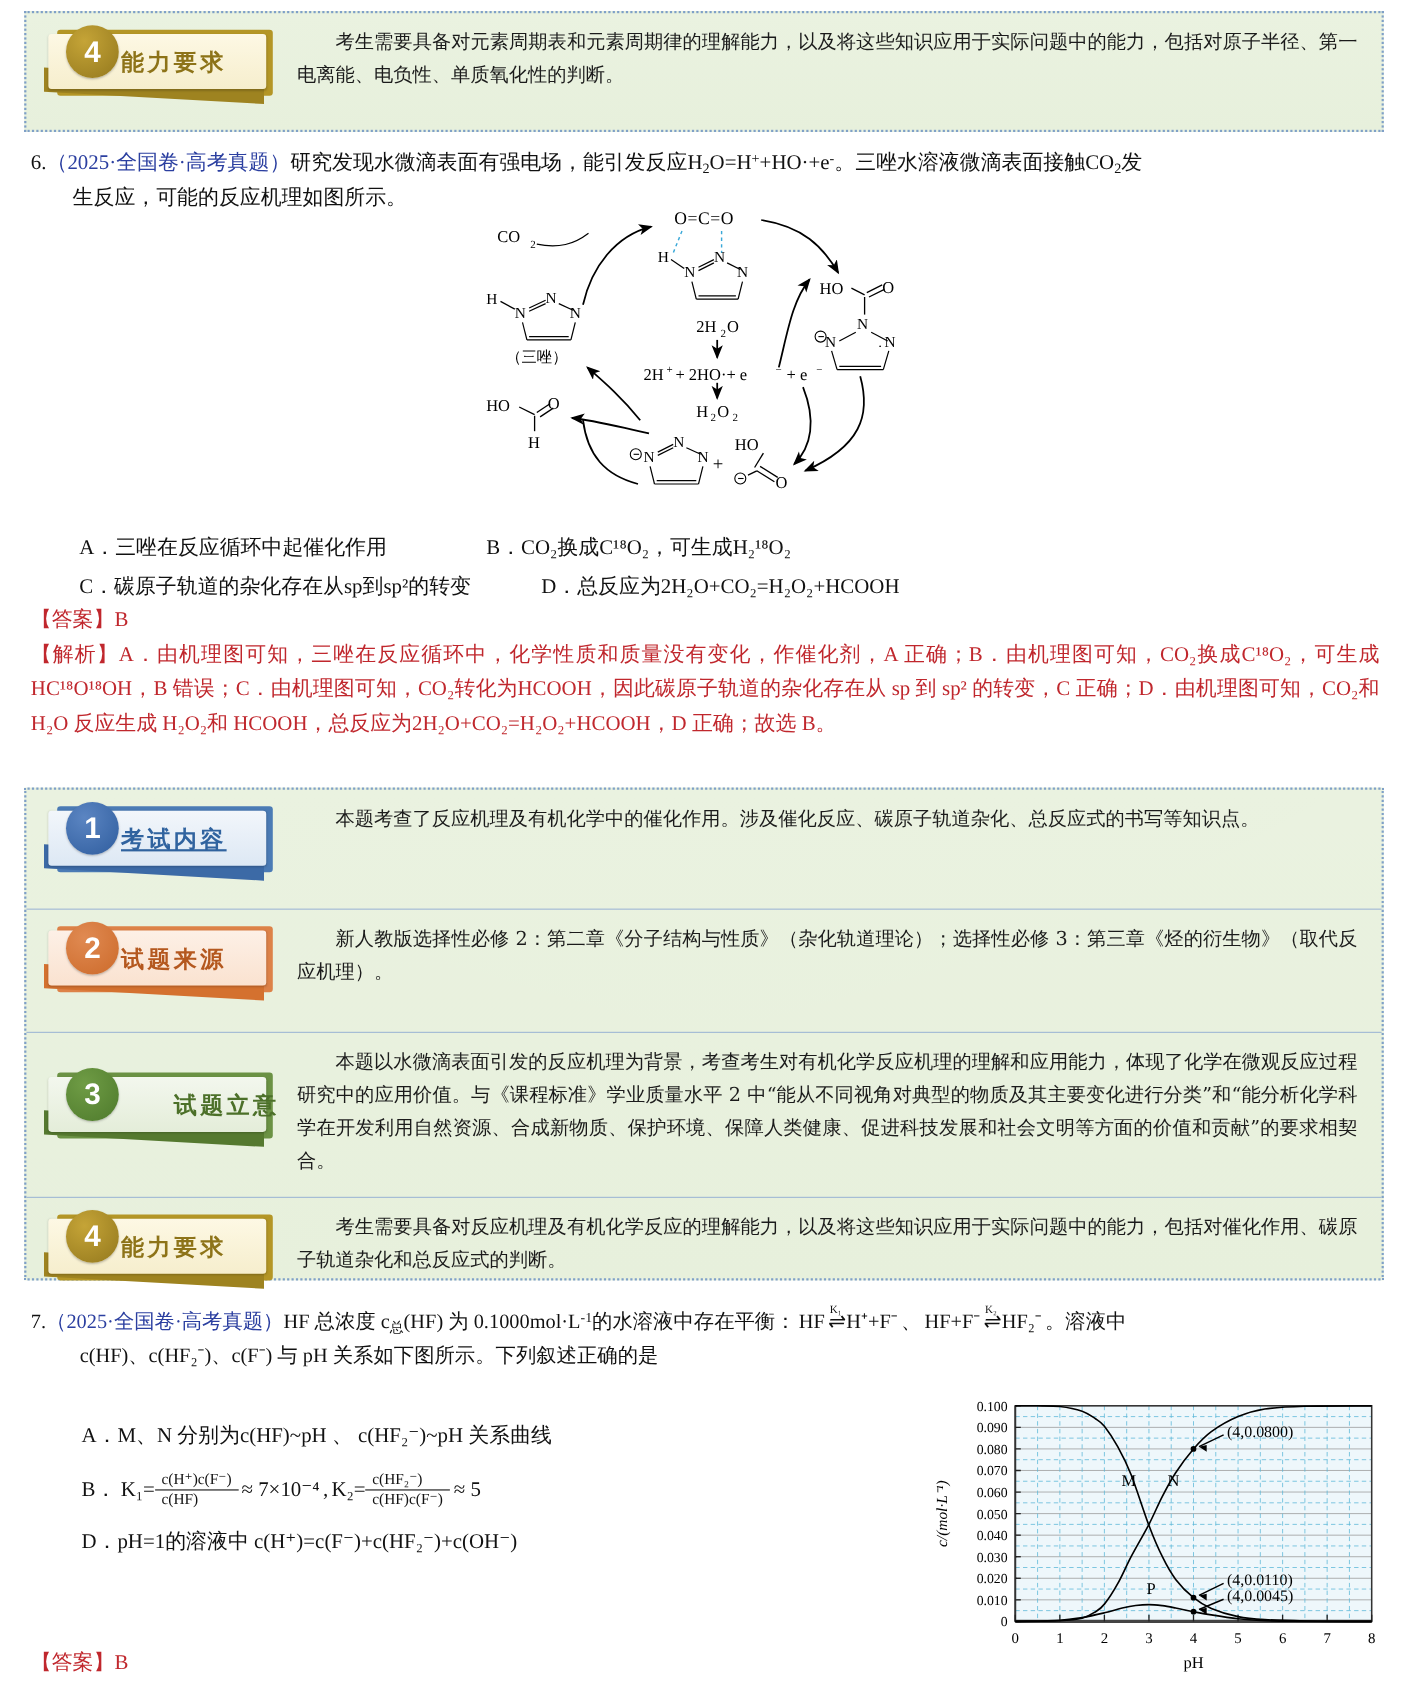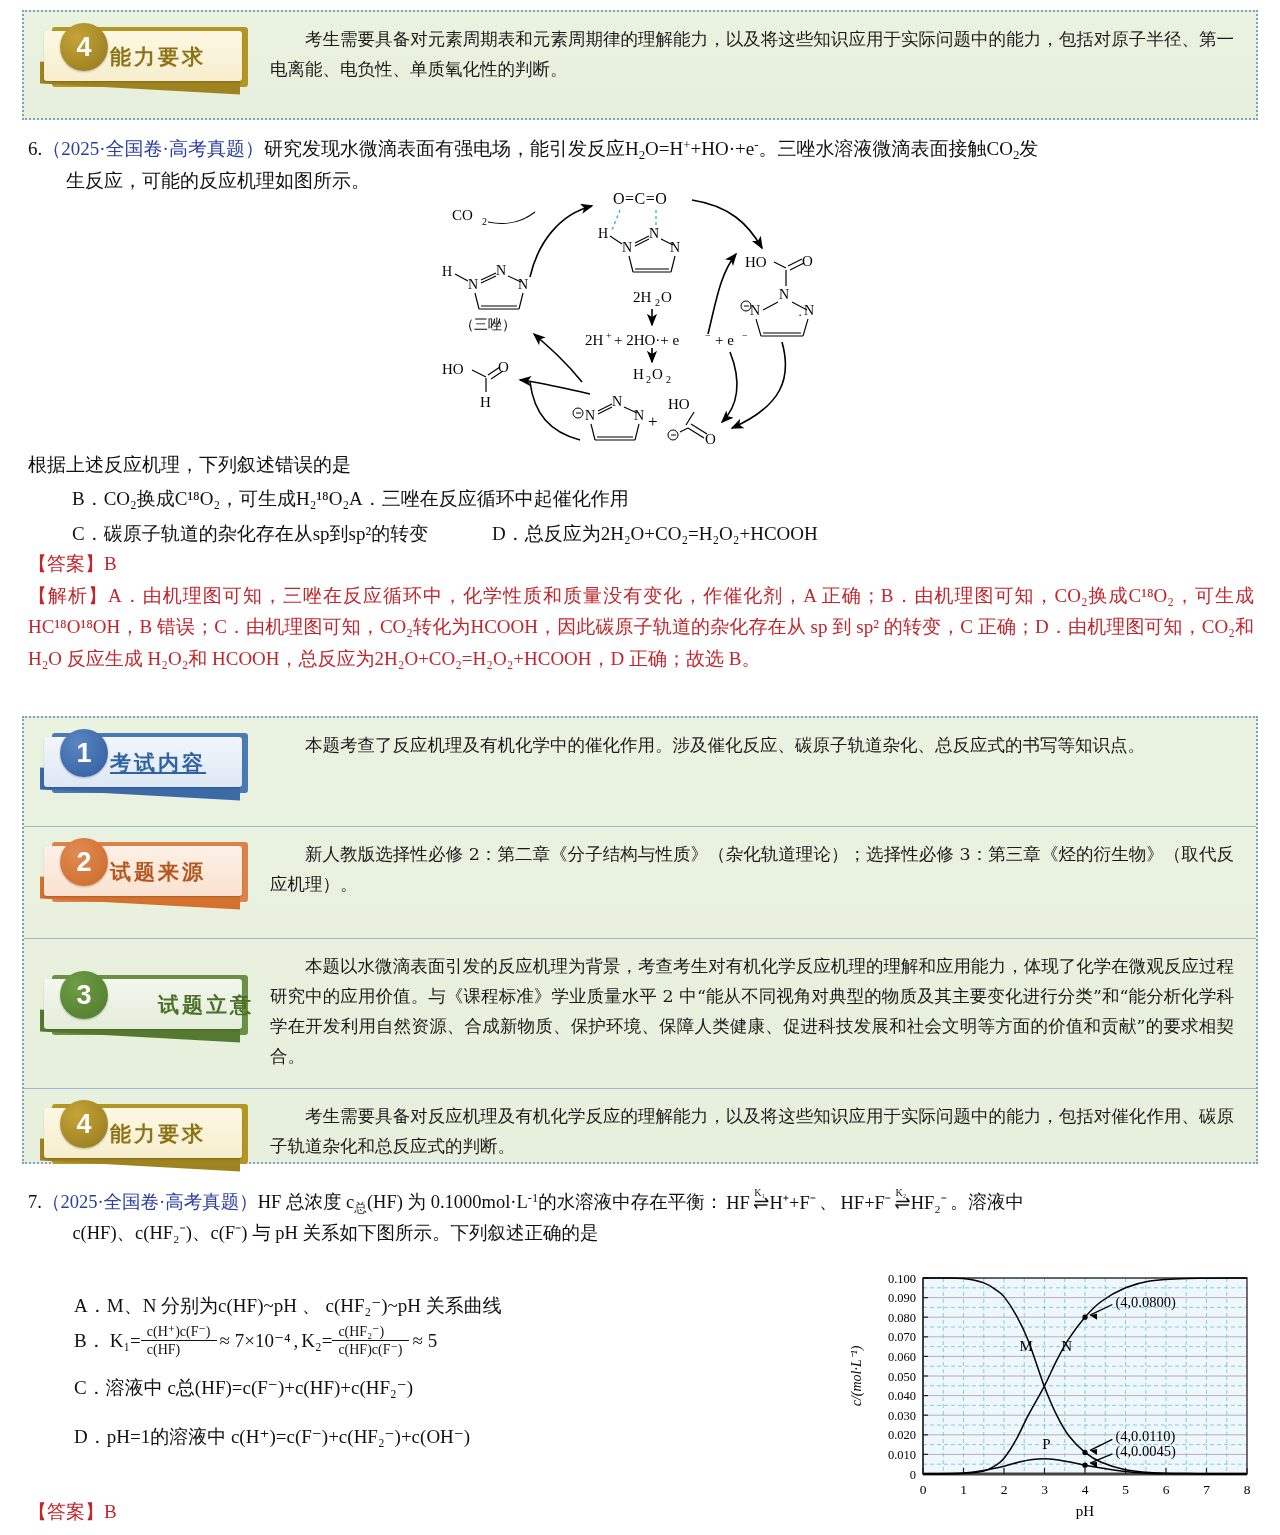--- a/index.html
+++ b/index.html
@@ -307,28 +307,25 @@
         <circle cx="243" cy="253" r="5" fill="none" stroke="#000" stroke-width="1"></circle>
         <line x1="241" y1="253" x2="246" y2="253" stroke="#000" stroke-width="1"></line>
         <line x1="250" y1="250" x2="258" y2="246" stroke="#000" stroke-width="1.2"></line>
         <text x="275" y="262" font-size="15">O</text>
         <line x1="258" y1="246" x2="274" y2="256" stroke="#000" stroke-width="1.2"></line>
         <line x1="261" y1="242" x2="277" y2="252" stroke="#000" stroke-width="1.2"></line>
       </g>
     </svg>
   </div>
 
-  <div class="q" style="left:28px; top:450px; width:1000px;">
-    <span>根据上述反应机理，下列叙述错误的是</span>
-  </div>
 
   <div class="opts" style="left:72px; top:481px; width:1000px;">
     <div class="opt-row">
+      <span class="opt" style="width:370px; display:inline-block;"><span>A．</span><span>三唑在反应循环中起催化作用</span></span>
       <span class="opt"><span>B．</span><span>CO₂换成C¹⁸O₂，可生成H₂¹⁸O₂</span></span>
-      <span class="opt" style="width:370px; display:inline-block;"><span>A．</span><span>三唑在反应循环中起催化作用</span></span>
     </div>
     <div class="opt-row">
       <span class="opt" style="width:420px; display:inline-block;"><span>C．</span><span>碳原子轨道的杂化存在从sp到sp²的转变</span></span>
       <span class="opt"><span>D．</span><span>总反应为2H₂O+CO₂=H₂O₂+HCOOH</span></span>
     </div>
   </div>
 
   <div class="ans" style="left:28px; top:548px; width:1226px;">
     <div>
       <span class="lead">【答案】</span><span>B</span>
@@ -392,44 +389,41 @@
       </div>
     </div>
   </div>
 
   <div class="q" style="left:28px; top:1188px; width:1235px; font-size:18.5px;">
     <span class="qnum">7.</span><span class="src">（2025·全国卷·高考真题）</span><span>HF 总浓度 c</span><sub>总</sub><span>(HF) 为 0.1000mol·L</span><sup>-1</sup><span>的水溶液中存在平衡：</span><span class="eqn" style="margin:0 3px;"><span>HF</span><span style="display:inline-block; text-align:center; margin:0 2px;"><span style="display:block; font-size:10px; line-height:8px;">K₁</span><span style="display:block; font-style:italic; line-height:12px;">⇌</span></span><span>H⁺+F⁻</span></span><span>、</span><span class="eqn" style="margin:0 3px;"><span>HF+F⁻</span><span style="display:inline-block; text-align:center; margin:0 2px;"><span style="display:block; font-size:10px; line-height:8px;">K₂</span><span style="display:block; font-style:italic; line-height:12px;">⇌</span></span><span>HF₂⁻</span></span><span>。溶液中</span>
     <span class="ind" style="padding-left:2.4em;">c(HF)、c(HF₂⁻)、c(F⁻) 与 pH 关系如下图所示。下列叙述正确的是</span>
   </div>
 
   <div class="opts" style="left:74px; top:1288px; width:700px; font-size:19px;">
-    <div style="">
+    <div style="margin-bottom:14px;">
       <span>A．</span><span>M、N 分别为c(HF)~pH 、 c(HF₂⁻)~pH 关系曲线</span>
     </div>
 
     <div style="display:flex; align-items:center; margin-bottom:12px;">
       <span style="margin-right:4px;">B．</span>
       <span>K₁=</span>
       <span class="frac">
         <span class="num">c(H⁺)c(F⁻)</span>
         <span class="den">c(HF)</span>
       </span>
       <span style="margin:0 3px;">≈ 7×10⁻⁴</span>
       <span>,</span>
       <span style="margin-left:3px;">K₂=</span>
       <span class="frac">
         <span class="num">c(HF₂⁻)</span>
         <span class="den">c(HF)c(F⁻)</span>
       </span>
       <span style="margin-left:4px;">≈ 5</span>
     </div>
 
-    <div style="margin-bottom:14px;">
-      <span>C．</span><span>溶液中 c总(HF)=c(F⁻)+c(HF)+c(HF₂⁻)</span>
-    </div>
     <div>
       <span>D．</span><span>pH=1的溶液中 c(H⁺)=c(F⁻)+c(HF₂⁻)+c(OH⁻)</span>
     </div>
   </div>
 
   <div class="chart-wrap" style="left:843px; top:1268px; width:415px; height:262px;">
     <svg id="chart-svg" width="415" height="262" viewBox="0 0 415 262">
         <rect x="80" y="10" width="324" height="196" fill="#eef7fb"></rect>
         <line x1="80" y1="206" x2="404" y2="206" stroke="#9a9a9a" stroke-width="0.7"></line>
         <line x1="80" y1="196.2" x2="404" y2="196.2" stroke="#5bb7d8" stroke-width="0.7" stroke-dasharray="4,3"></line>

